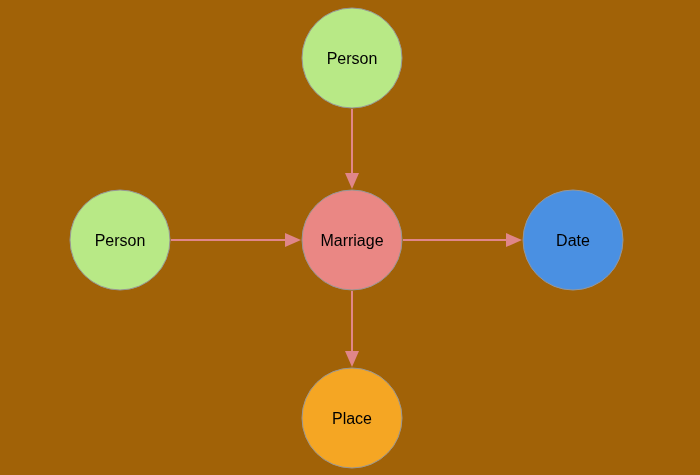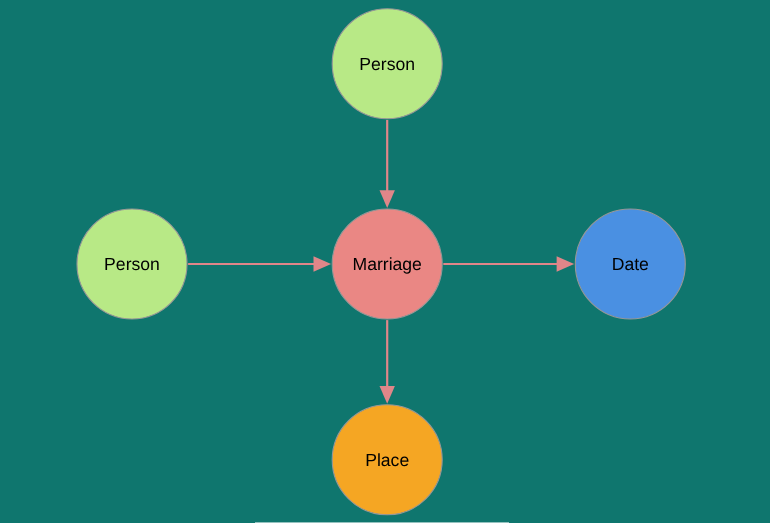--- a/index.html
+++ b/index.html
@@ -4,21 +4,21 @@
 <style>
   html, body {
     margin: 0;
     padding: 0;
     background: #ffffff;
   }
   .stage {
     position: relative;
     width: 700px;
     height: 475px;
-    background: #0f766e;
+    background: #a16207;
     overflow: hidden;
   }
   svg {
     display: block;
   }
   .node-label {
     font-family: "Liberation Sans", sans-serif;
     font-size: 16px;
     font-weight: 400;
   }

